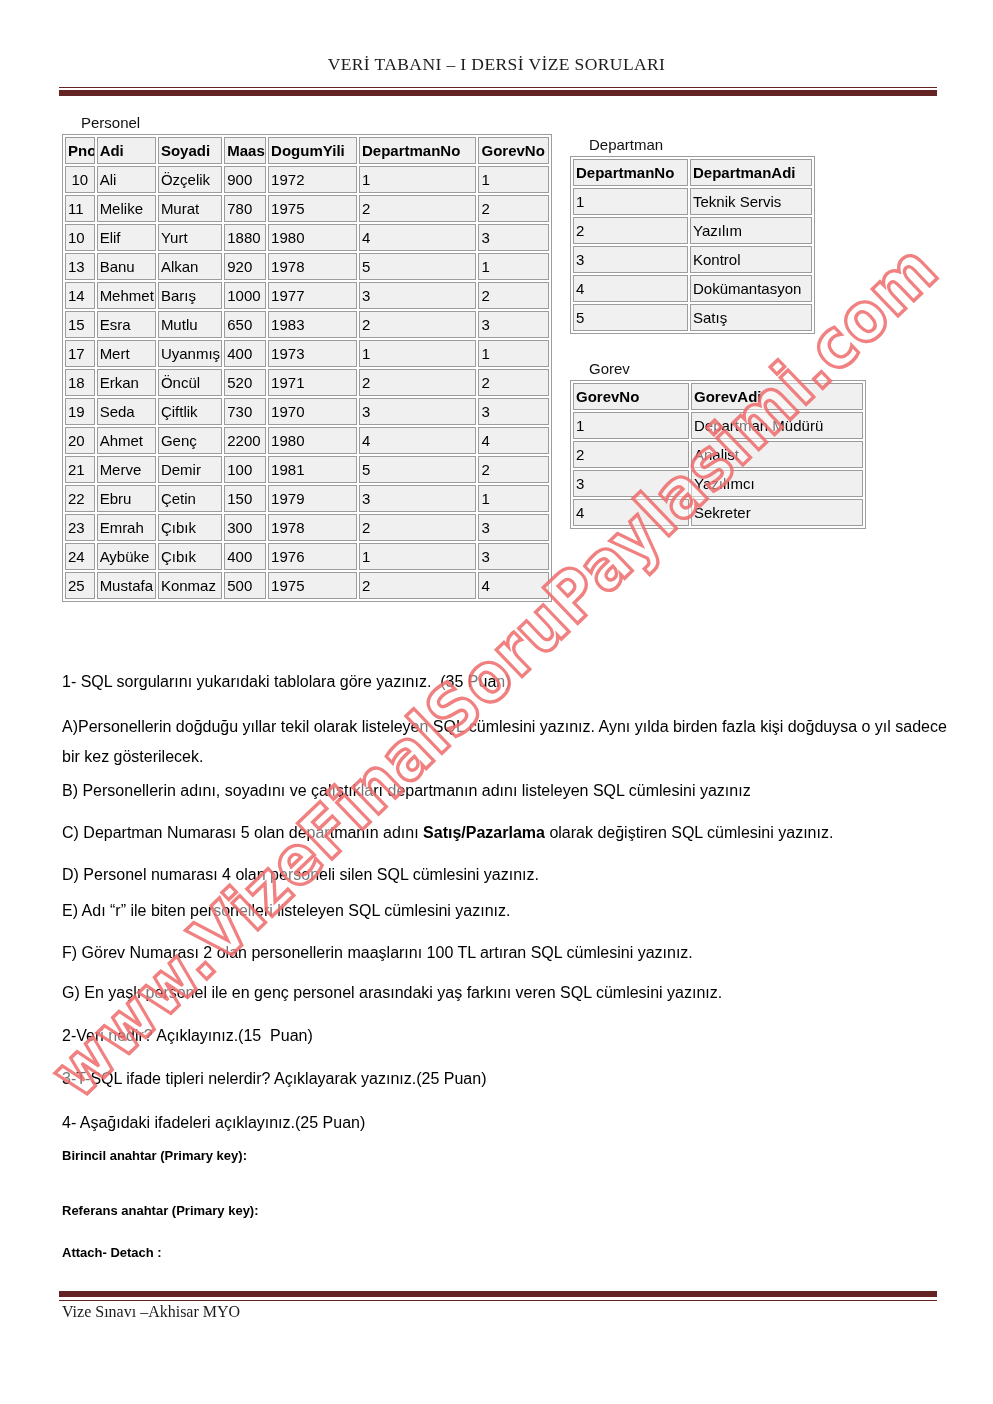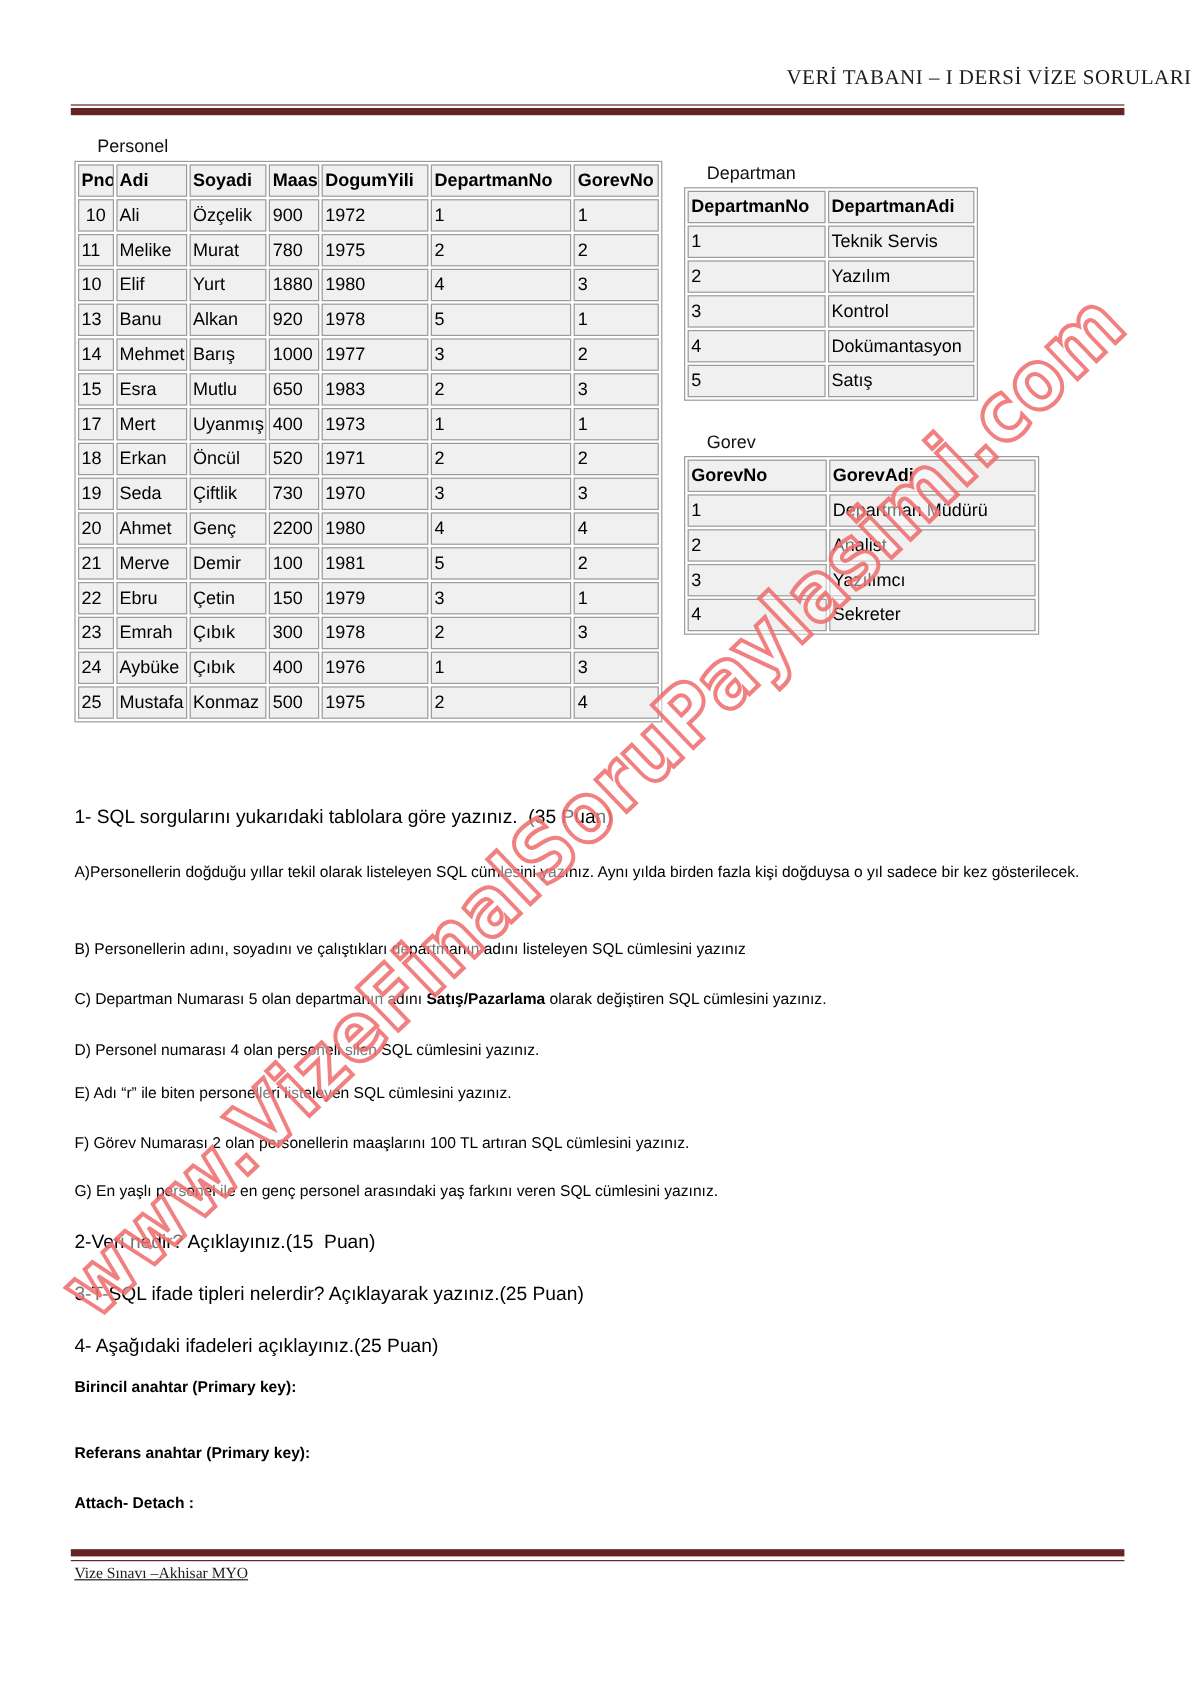--- a/index.html
+++ b/index.html
@@ -3,33 +3,33 @@
 <meta charset="utf-8">
 <style>
   html,body{margin:0;padding:0;background:#ffffff;}
   .page{
     position:relative;width:993px;height:1404px;background:#ffffff;
     font-family:"Liberation Sans","DejaVu Sans",sans-serif;color:#000;
     overflow:hidden;
   }
   
   .doc-title{
-    position:absolute;top:54px;left:0;width:100%;text-align:right;
+    position:absolute;top:54px;left:0;width:100%;text-align:center;
     font-family:"Liberation Serif","DejaVu Serif",serif;
     font-size:17.5px;letter-spacing:.4px;color:#1c1c1c;
   }
   .rule{position:absolute;left:59px;width:878px;background:#632423;}
   .rule-thin-top{top:87px;height:1px;}
   .rule-thick-top{top:90px;height:6px;}
   .rule-thick-bottom{top:1291px;height:6px;}
   .rule-thin-bottom{top:1300px;height:1px;}
   .doc-footer{
     position:absolute;top:1303px;left:62px;
     font-family:"Liberation Serif","DejaVu Serif",serif;
-    font-size:13px;color:#1c1c1c;text-decoration:underline;
+    font-size:16px;color:#1c1c1c;
   }
   
   .tbl-section{position:absolute;}
   .tbl-label{font-size:15px;margin:0 0 3px 19px;color:#111;}
   table.data{
     border-collapse:separate;border-spacing:2px;background:#ffffff;
     border:1px solid #9c9c9c;table-layout:fixed;
   }
   table.data th,table.data td{
     border:1px solid #9c9c9c;background:#f0f0f0;
@@ -40,21 +40,21 @@
   #personel-table tbody tr:first-child td:first-child{text-align:center;}
   #personel-section{left:62px;top:114px;}
   #personel-table{width:490px;}
   #departman-section{left:570px;top:136px;}
   #departman-table{width:245px;}
   #gorev-section{left:570px;top:360px;}
   #gorev-table{width:296px;}
   
   .q{
     position:absolute;left:62px;width:885px;margin:0;
-    font-size:13px;line-height:30px;white-space:pre-wrap;
+    font-size:16px;line-height:30px;white-space:pre-wrap;
   }
   .q-bold{font-weight:normal;font-size:16px;}
   .q-term{font-weight:bold;font-size:13px;}
   
   .watermark-svg{
     position:absolute;left:0;top:0;z-index:5;pointer-events:none;
   }
   .watermark-text{
     font-family:"DejaVu Sans","Liberation Sans",sans-serif;
     font-weight:bold;font-size:68px;letter-spacing:1px;

